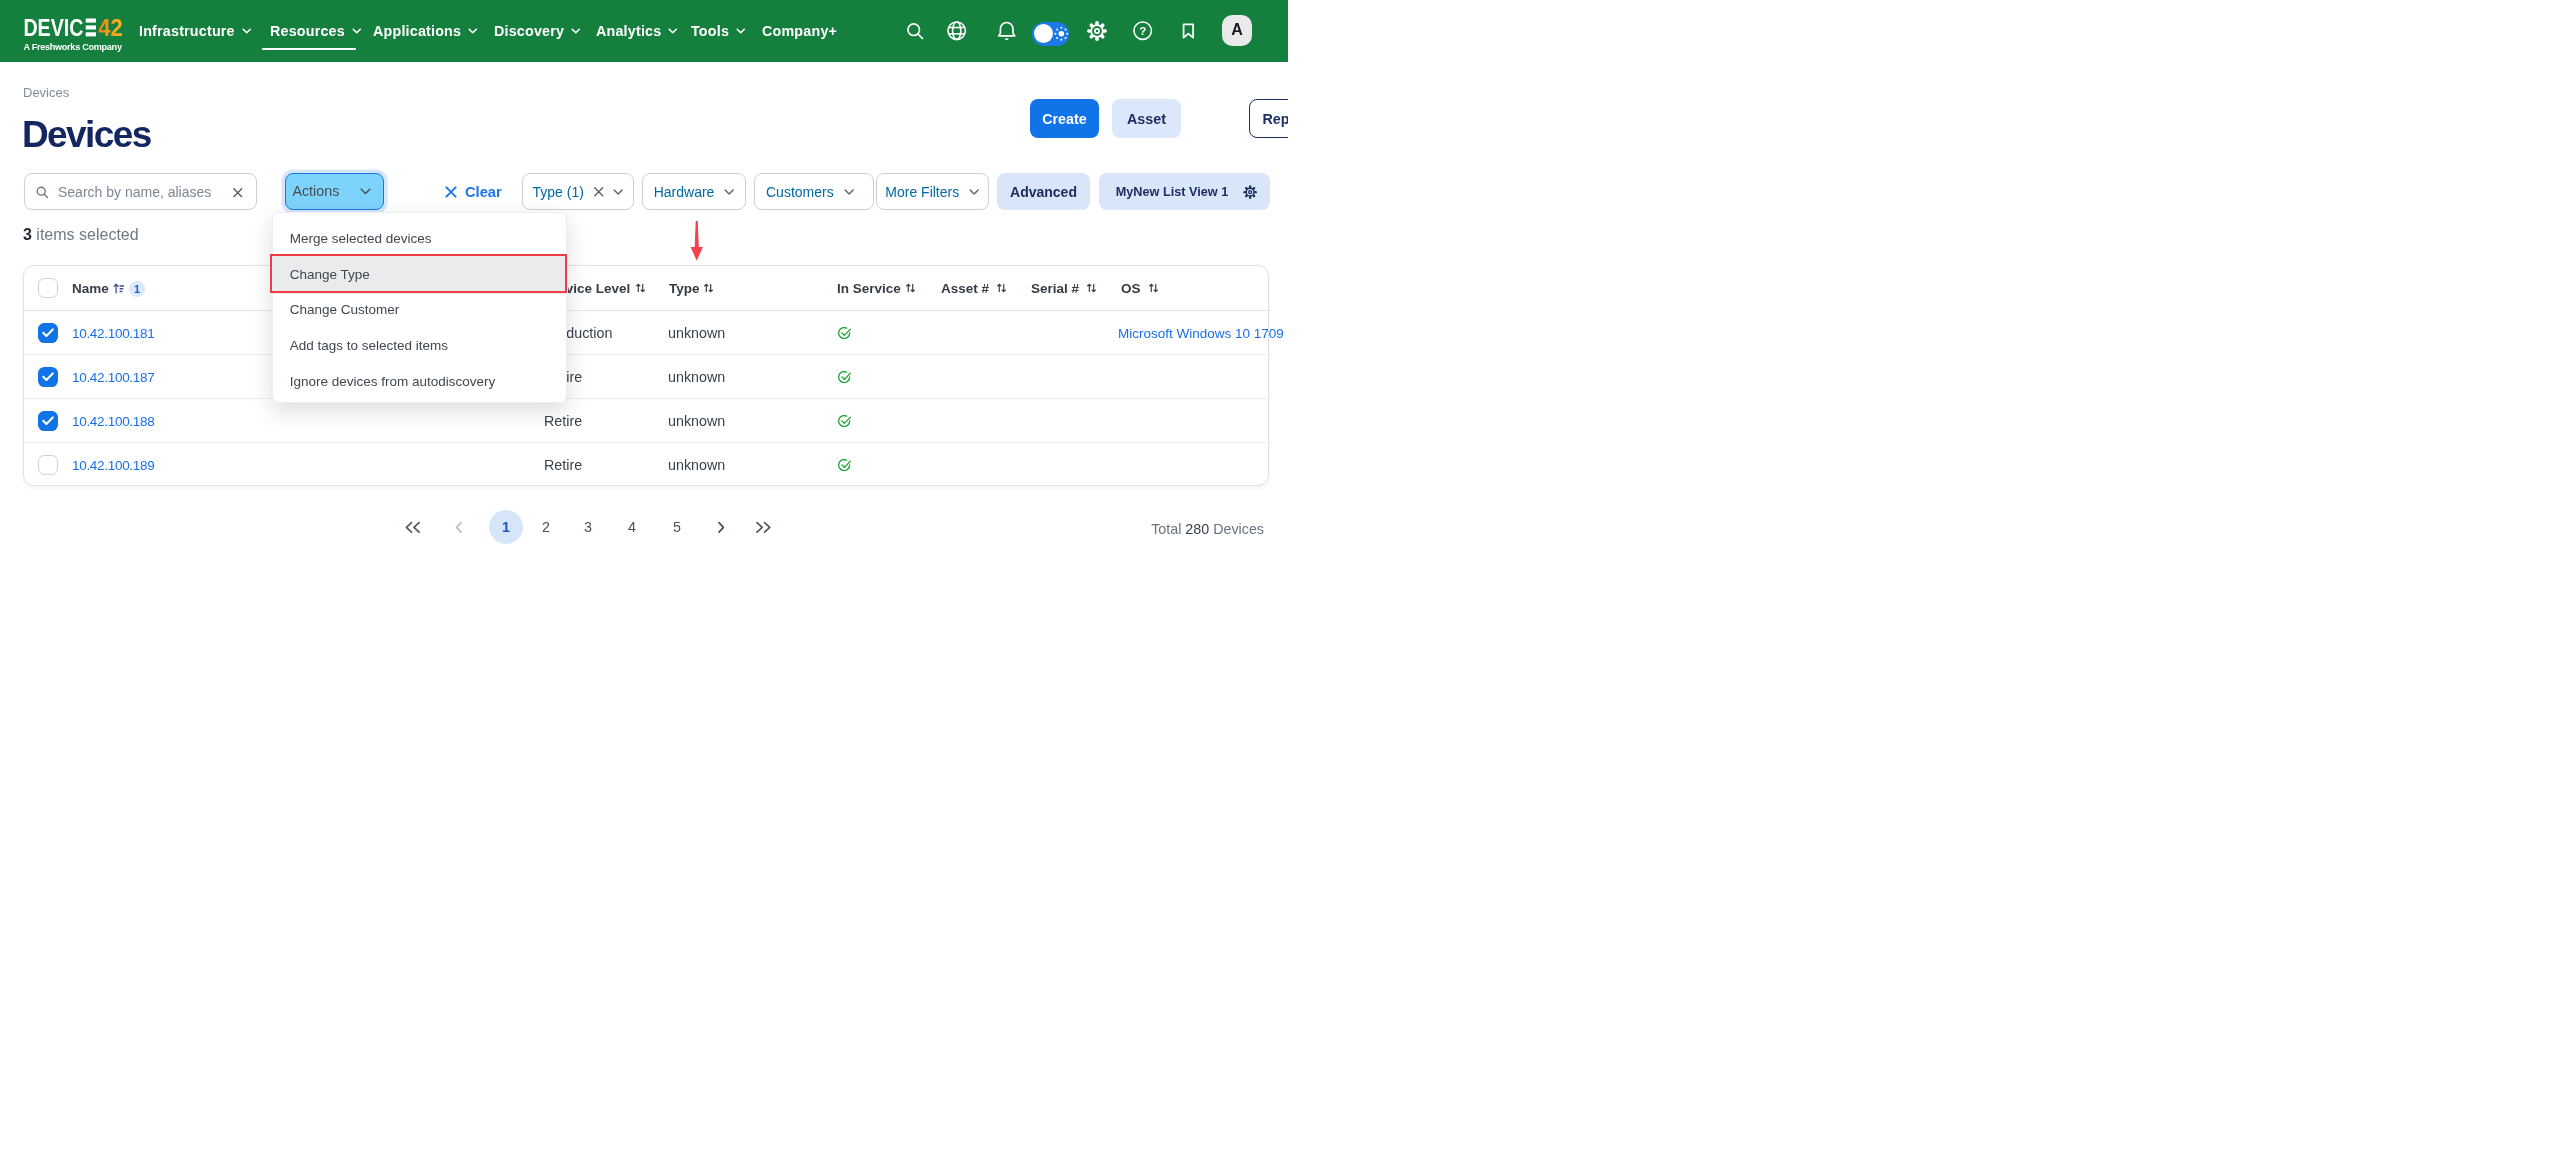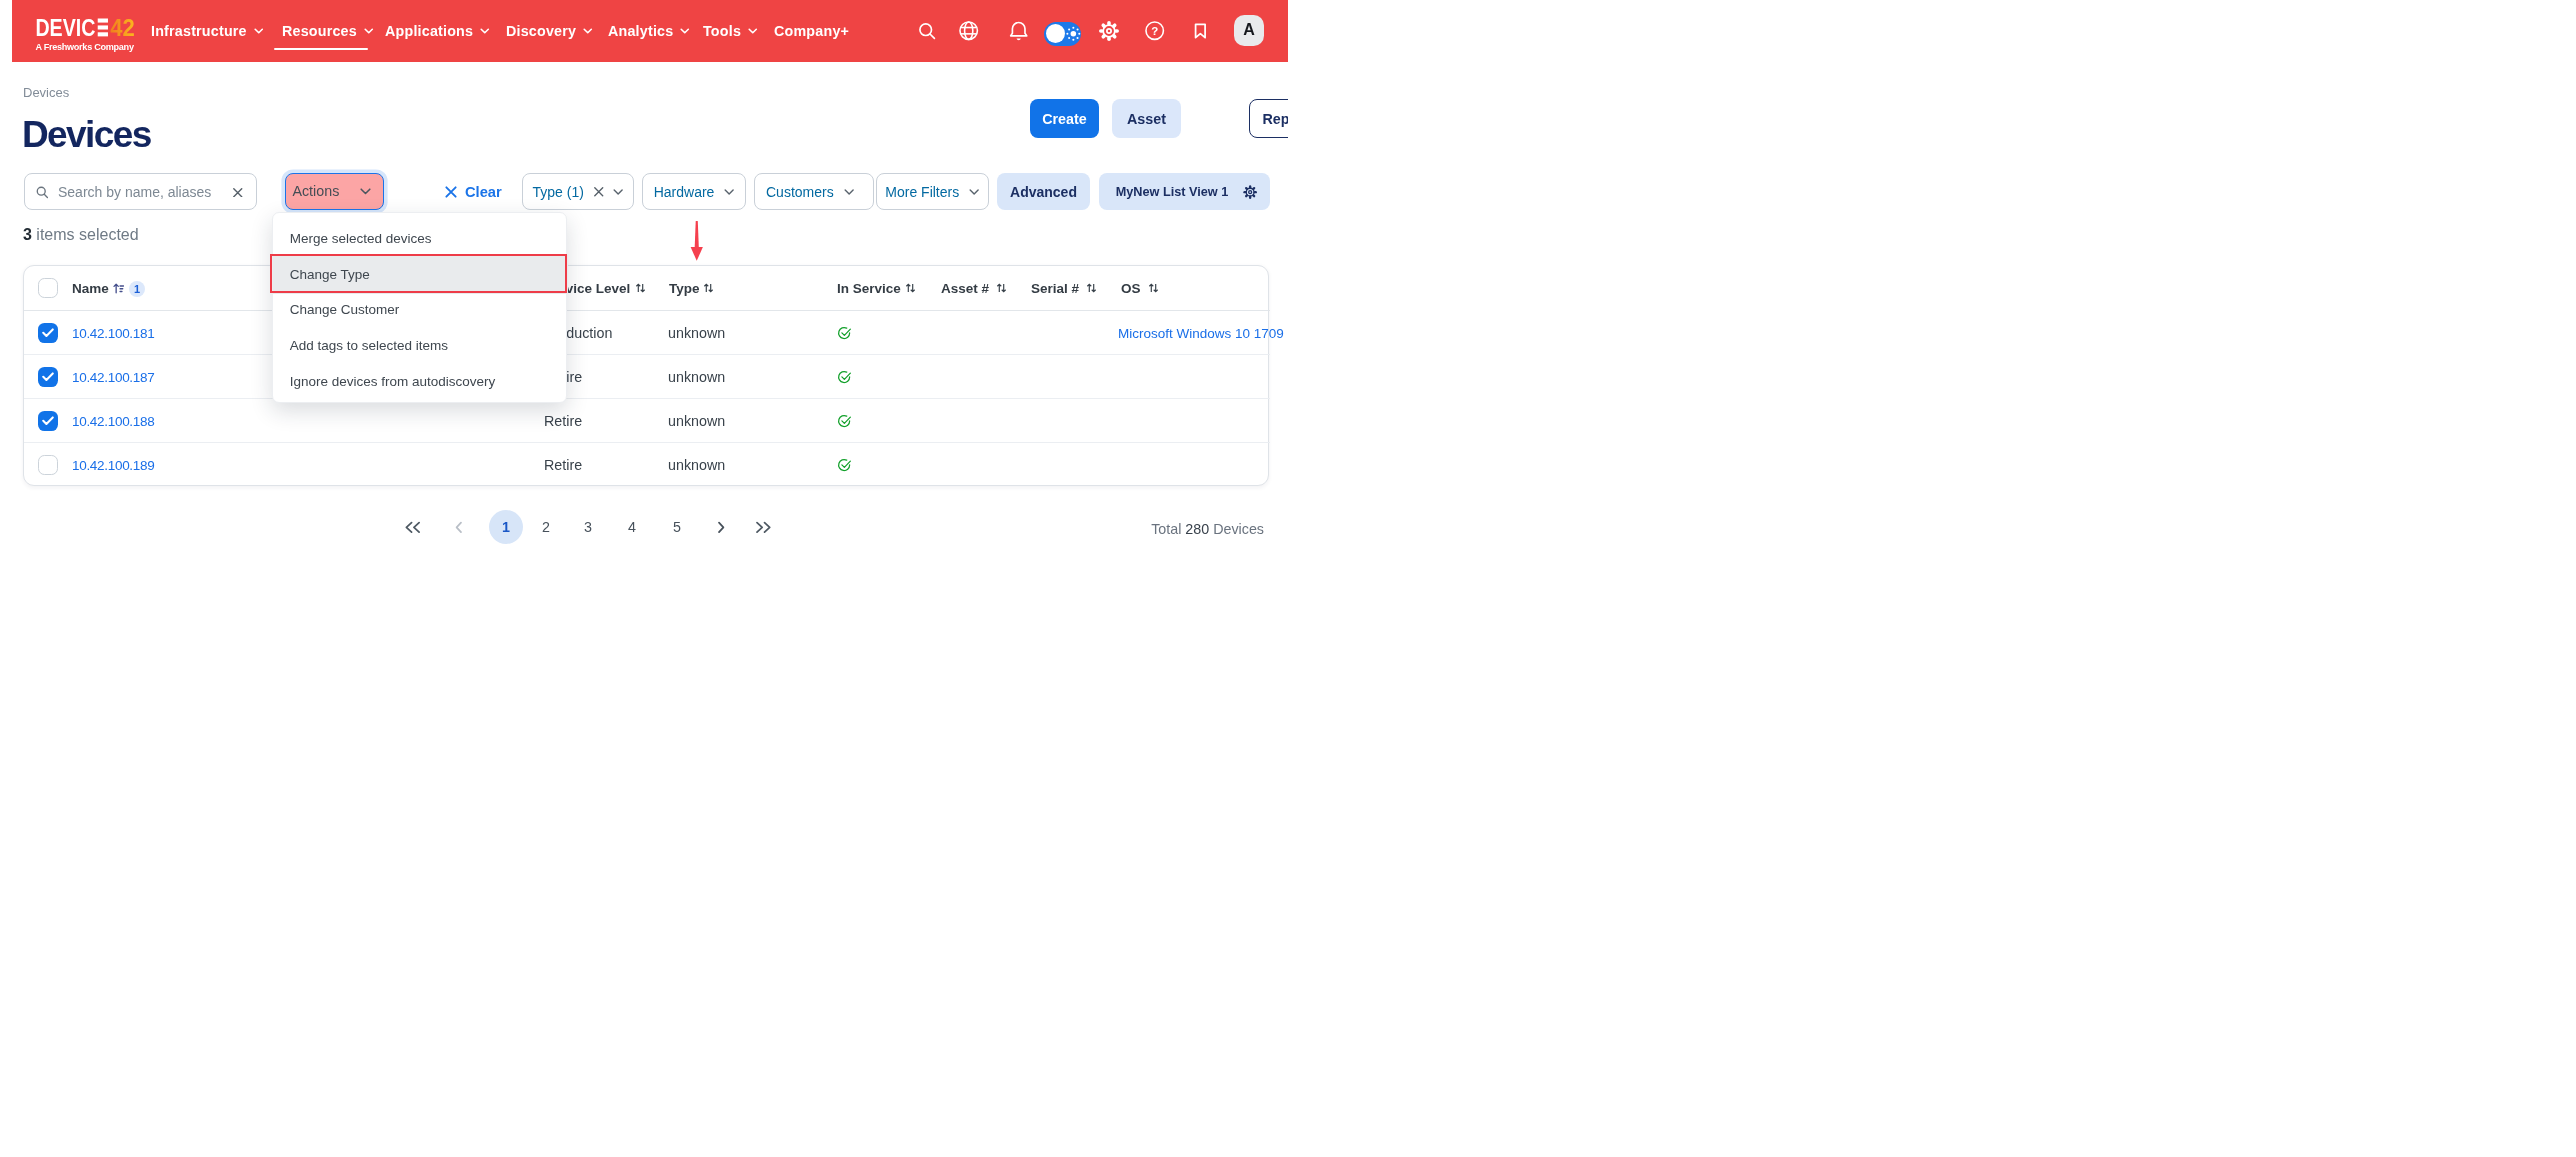--- a/index.html
+++ b/index.html
@@ -2,21 +2,21 @@
 <html style="font-size:12.7px"><head>
 <meta charset="utf-8">
 <style>
 * { margin:0; padding:0; box-sizing:border-box; }
 html,body { width:1288px; height:579px; overflow:hidden; background:#fff; }
 body { font-family:"Liberation Sans", sans-serif; }
 #stage { position:relative; width:1288px; height:579px; overflow:hidden; background:#fff; }
 .abs { position:absolute; }
 
 
-#nav { position:absolute; left:12px; top:0; width:1288px; height:62px; background:#ef4444; }
+#nav { position:absolute; left:0; top:0; width:1288px; height:62px; background:#15803d; }
 .navitem { position:absolute; top:0; height:62px; display:flex; align-items:center; color:#fff; font-size:14.3px; font-weight:700; letter-spacing:0.2px; }
 .navchev { margin-left:7.1px; }
 #res-underline { position:absolute; left:262px; top:48px; width:94px; height:2px; background:#fff; border-radius:1.6px; }
 .nicon { position:absolute; top:0; height:62px; display:flex; align-items:center; justify-content:center; }
 
 
 #crumb { position:absolute; left:23px; top:87px; font-size:13px; color:#828c98; line-height:12.7px; }
 #h1 { position:absolute; left:22px; top:116px; font-size:37px; font-weight:700; color:#13265f; letter-spacing:-1.6px; line-height:37px; }
 .btn { position:absolute; top:99px; height:39px; border-radius:8px; display:flex; align-items:center; justify-content:center; font-size:14.3px; font-weight:700; }
 #btn-create { left:1030px; width:69px; background:#1173e8; color:#fff; }
@@ -172,21 +172,21 @@
 <div class="chip" style="left:24px;width:233px">
   <svg class="abs" style="left:10.7px;top:12.3px" width="12.7" height="12.7" viewBox="0 0 16 16">
         <circle cx="6.6" cy="6.6" r="5" fill="none" stroke="#6a747e" stroke-width="1.7"></circle>
         <line x1="10.4" y1="10.4" x2="14.4" y2="14.4" stroke="#6a747e" stroke-width="1.7" stroke-linecap="round"></line>
       </svg>
   <span class="chiptext" style="left:33px;top:0.8px;font-size:14px;color:#7d8893">Search by name, aliases</span>
   <svg class="abs" style="left:208px;top:13.5px" width="9.5" height="9.5" viewBox="0 0 12 12">
         <path d="M1 1 L11 11 M11 1 L1 11" stroke="#555f68" stroke-width="1.8" stroke-linecap="round"></path>
       </svg>
 </div>
-<div class="abs" style="left:285px;top:173px;width:99px;height:37px;background:#fca5a5;border:1.6px solid #1b74e8;border-radius:8px;box-shadow:0 0 0 3.6px rgba(27,116,232,0.18)">
+<div class="abs" style="left:285px;top:173px;width:99px;height:37px;background:#7dd3fc;border:1.6px solid #1b74e8;border-radius:8px;box-shadow:0 0 0 3.6px rgba(27,116,232,0.18)">
   <span class="chiptext" style="left:6.4px;font-size:14.3px;color:#454d55;height:34px">Actions</span>
   <svg class="abs" style="left:74px;top:14.3px" width="11" height="7.1" viewBox="0 0 14 9">
         <polyline points="1.5,1.5 7,7 12.5,1.5" fill="none" stroke="#4c565f" stroke-width="2" stroke-linecap="round" stroke-linejoin="round"></polyline>
       </svg>
 </div>
 <svg class="abs" style="left:445px;top:186px" width="12" height="12" viewBox="0 0 15 15">
       <path d="M1.7 1.7 L13.3 13.3 M13.3 1.7 L1.7 13.3" stroke="#1b74e8" stroke-width="2.4" stroke-linecap="round"></path>
     </svg>
 <div class="abs" style="left:465px;top:184px;font-size:14.7px;font-weight:700;color:#1b74e8">Clear</div>
 <div class="chip" style="left:522px;width:112px">

